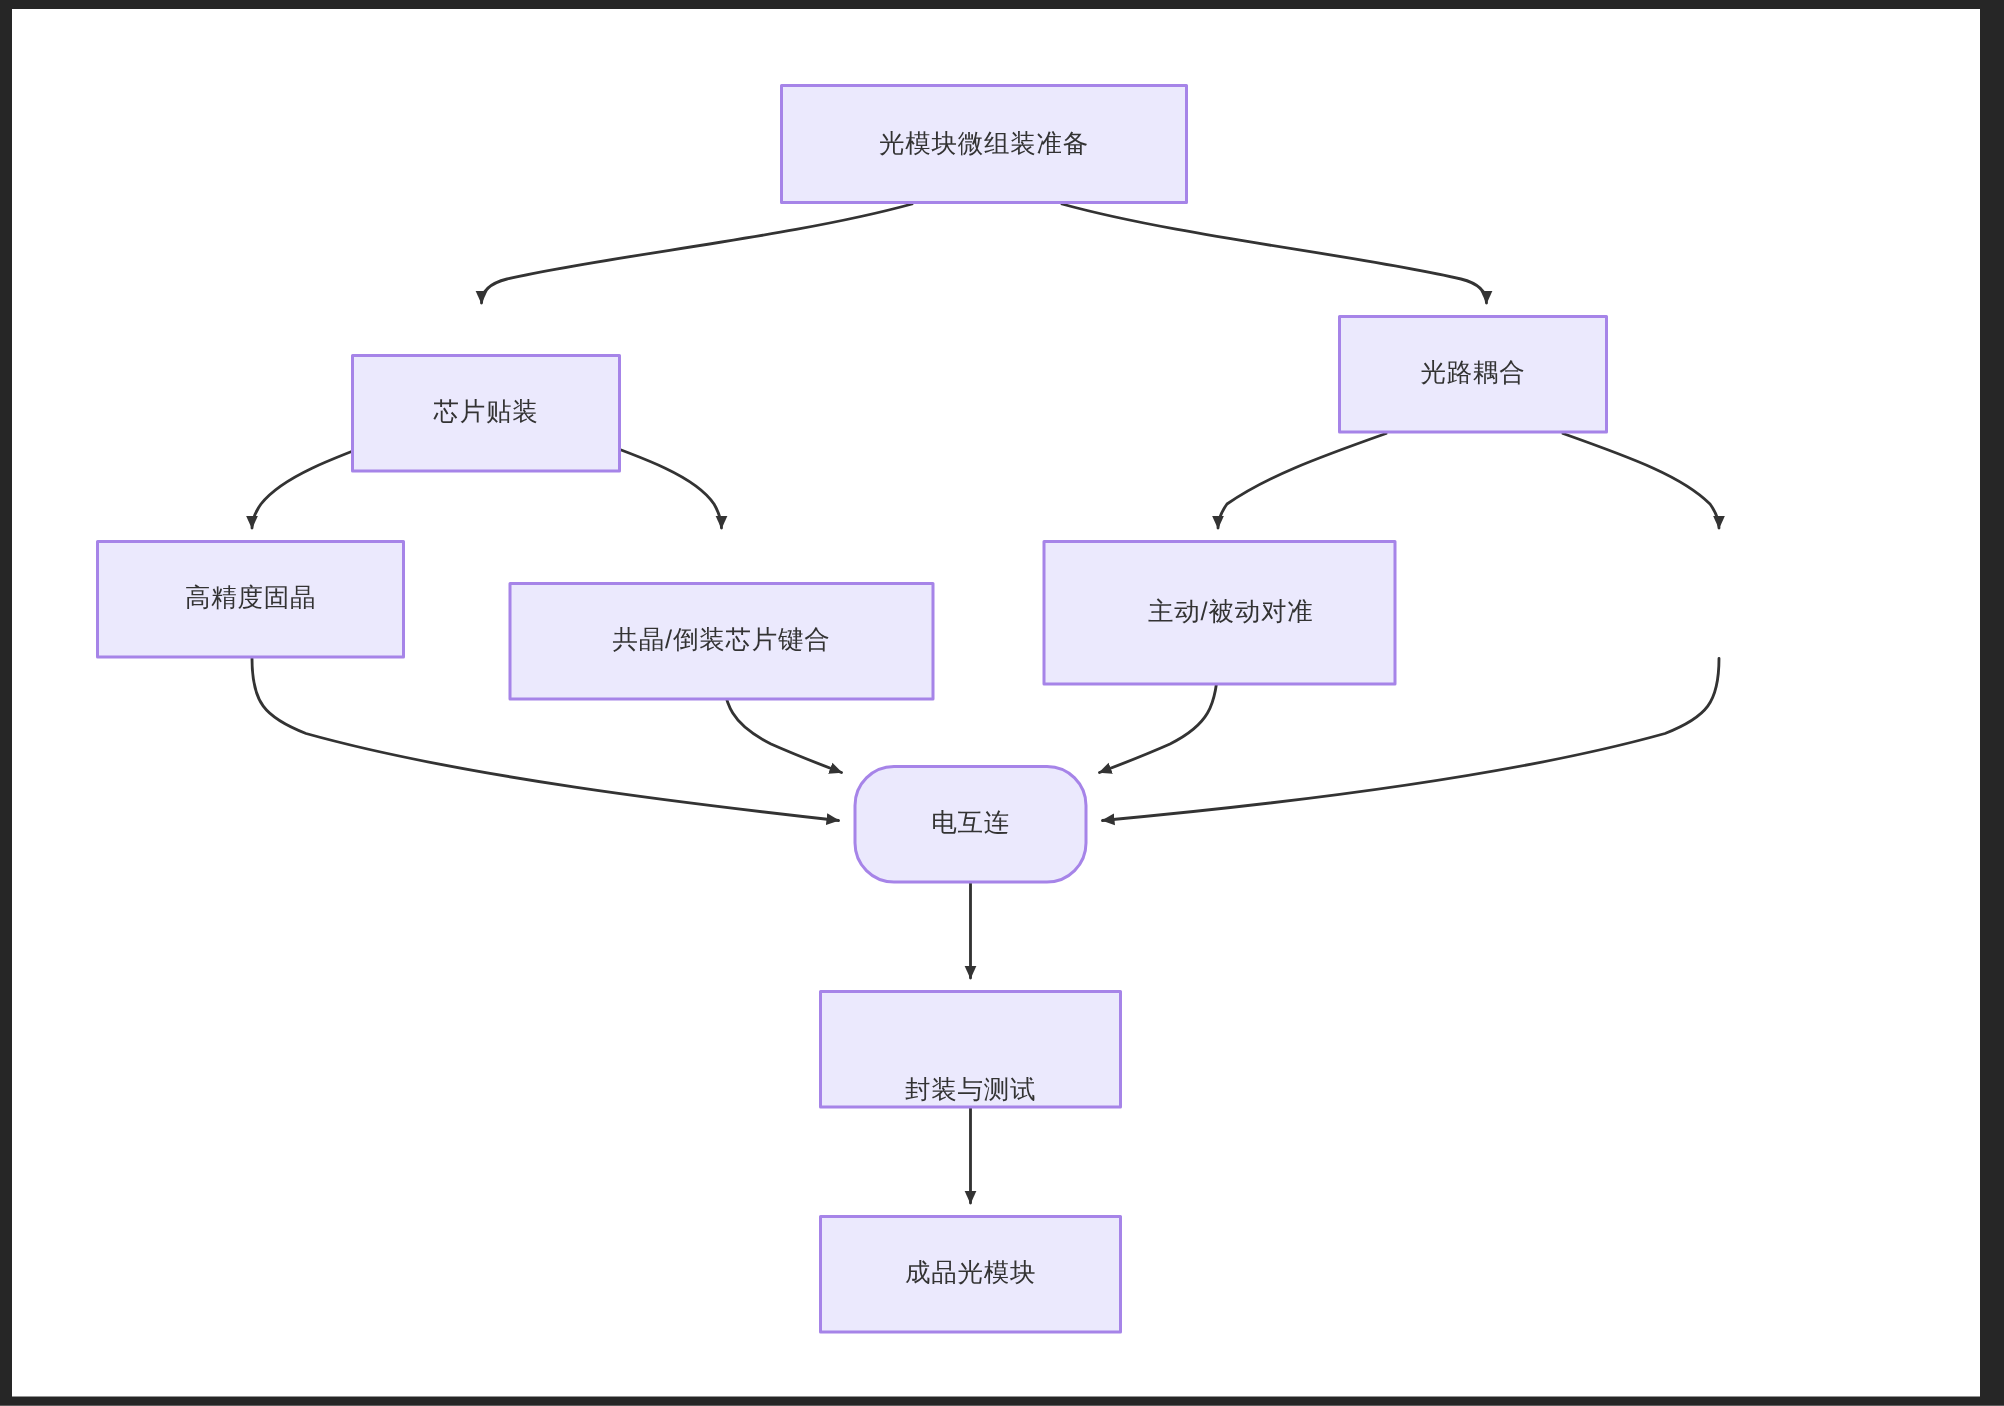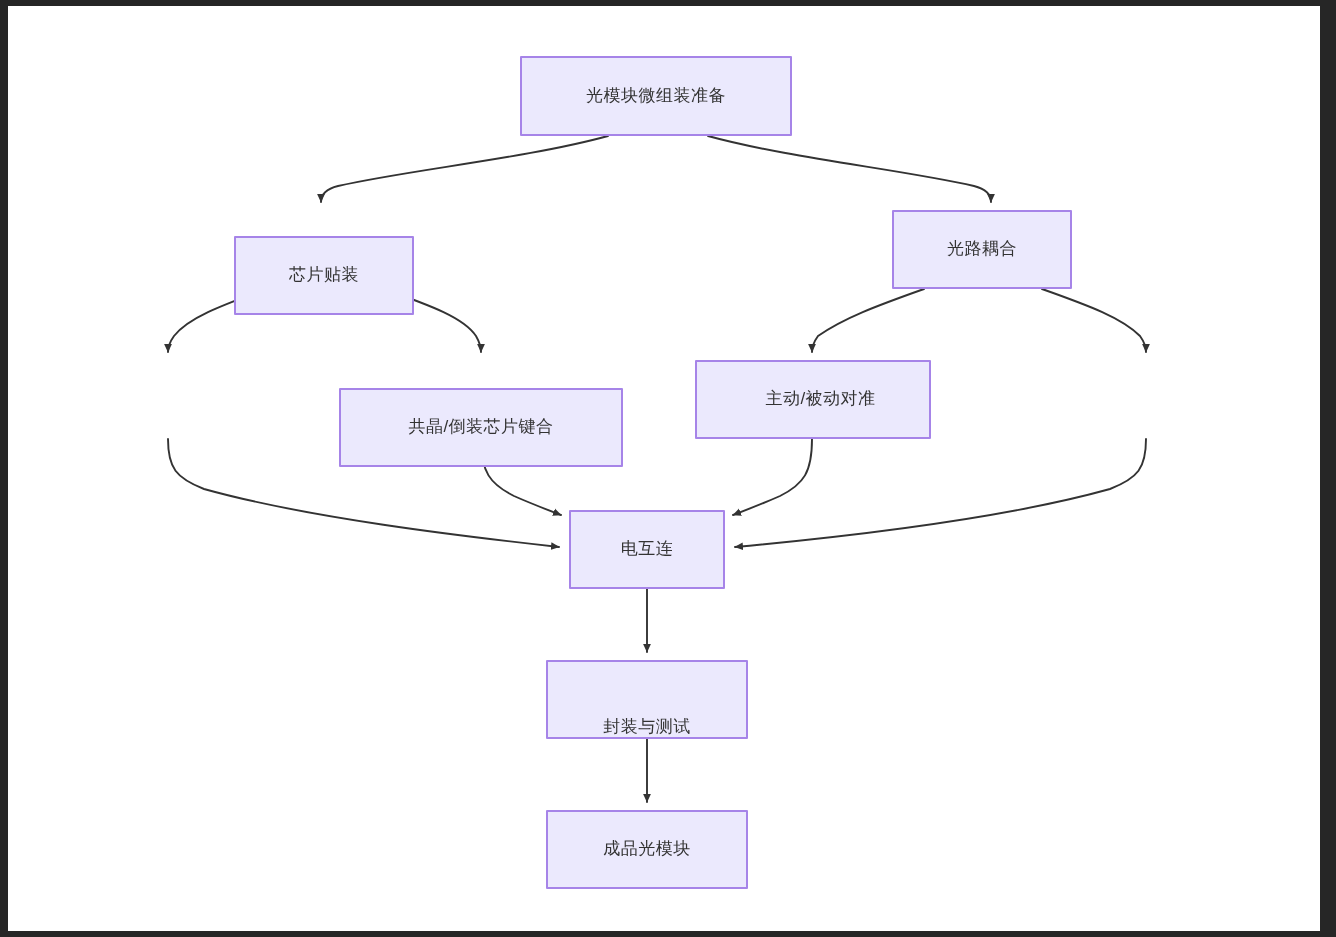--- a/index.html
+++ b/index.html
@@ -102,31 +102,34 @@
     </div>
 
     <div class="node" style="left:226px; top:204px; width:180px; height:79px;margin-top:26px;">
       <span class="node-label">芯片贴装</span>
     </div>
 
     <div class="node" style="left:884px; top:204px; width:180px; height:79px;">
       <span class="node-label">光路耦合</span>
     </div>
 
+    <div class="node" style="left:56px; top:354px; width:206px; height:79px;">
+      <span class="node-label">高精度固晶</span>
+    </div>
 
     <div class="node" style="left:331px; top:354px; width:284px; height:79px;margin-top:28px;">
       <span class="node-label">共晶/倒装芯片键合</span>
     </div>
 
-    <div class="node" style="left:687px; top:354px; width:236px; height:79px;padding-left:15px;">
+    <div class="node" style="left:687px; top:354px; width:236px; height:97px;padding-left:15px;">
       <span class="node-label">主动/被动对准</span>
     </div>
 
 
-    <div class="node" style="left:561px; top:504px; width:156px; height:79px;">
+    <div class="node" style="left:561px; top:504px; width:156px; height:79px;border-radius:27px;">
       <span class="node-label">电互连</span>
     </div>
 
     <div class="node" style="left:538px; top:654px; width:202px; height:79px;align-items:flex-end;">
       <span class="node-label">封装与测试</span>
     </div>
 
     <div class="node" style="left:538px; top:804px; width:202px; height:79px;">
       <span class="node-label">成品光模块</span>
     </div>

